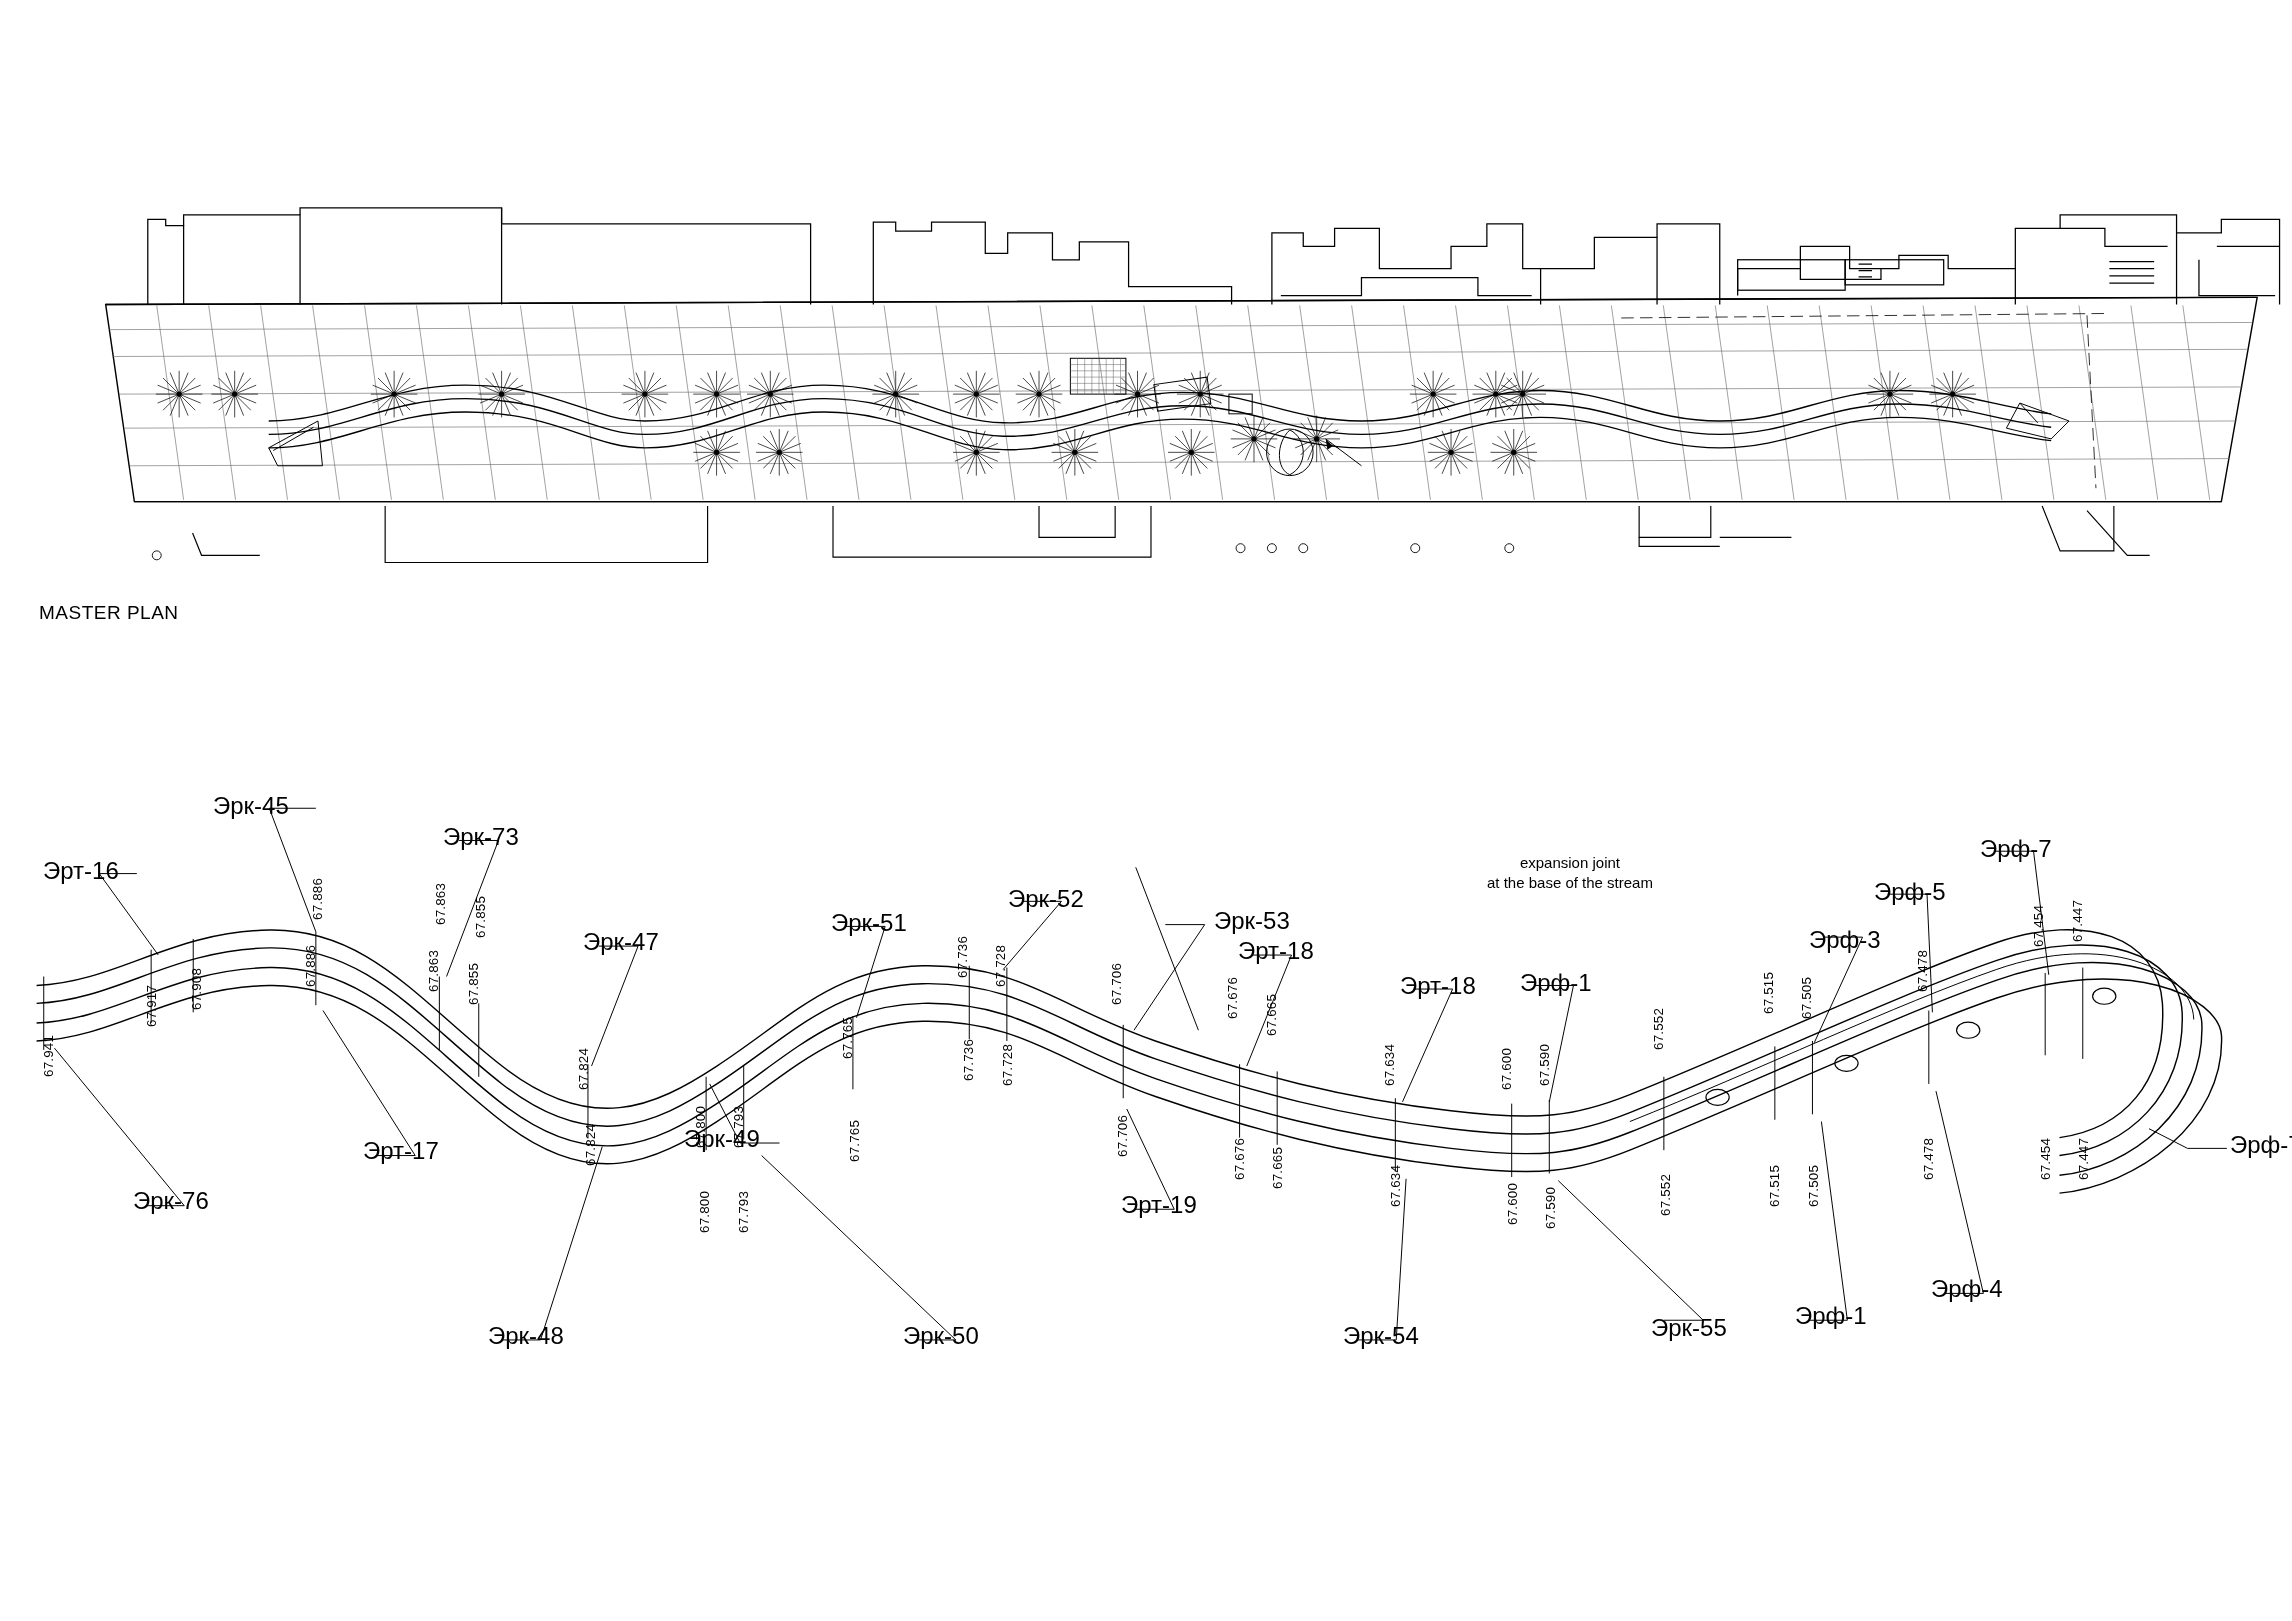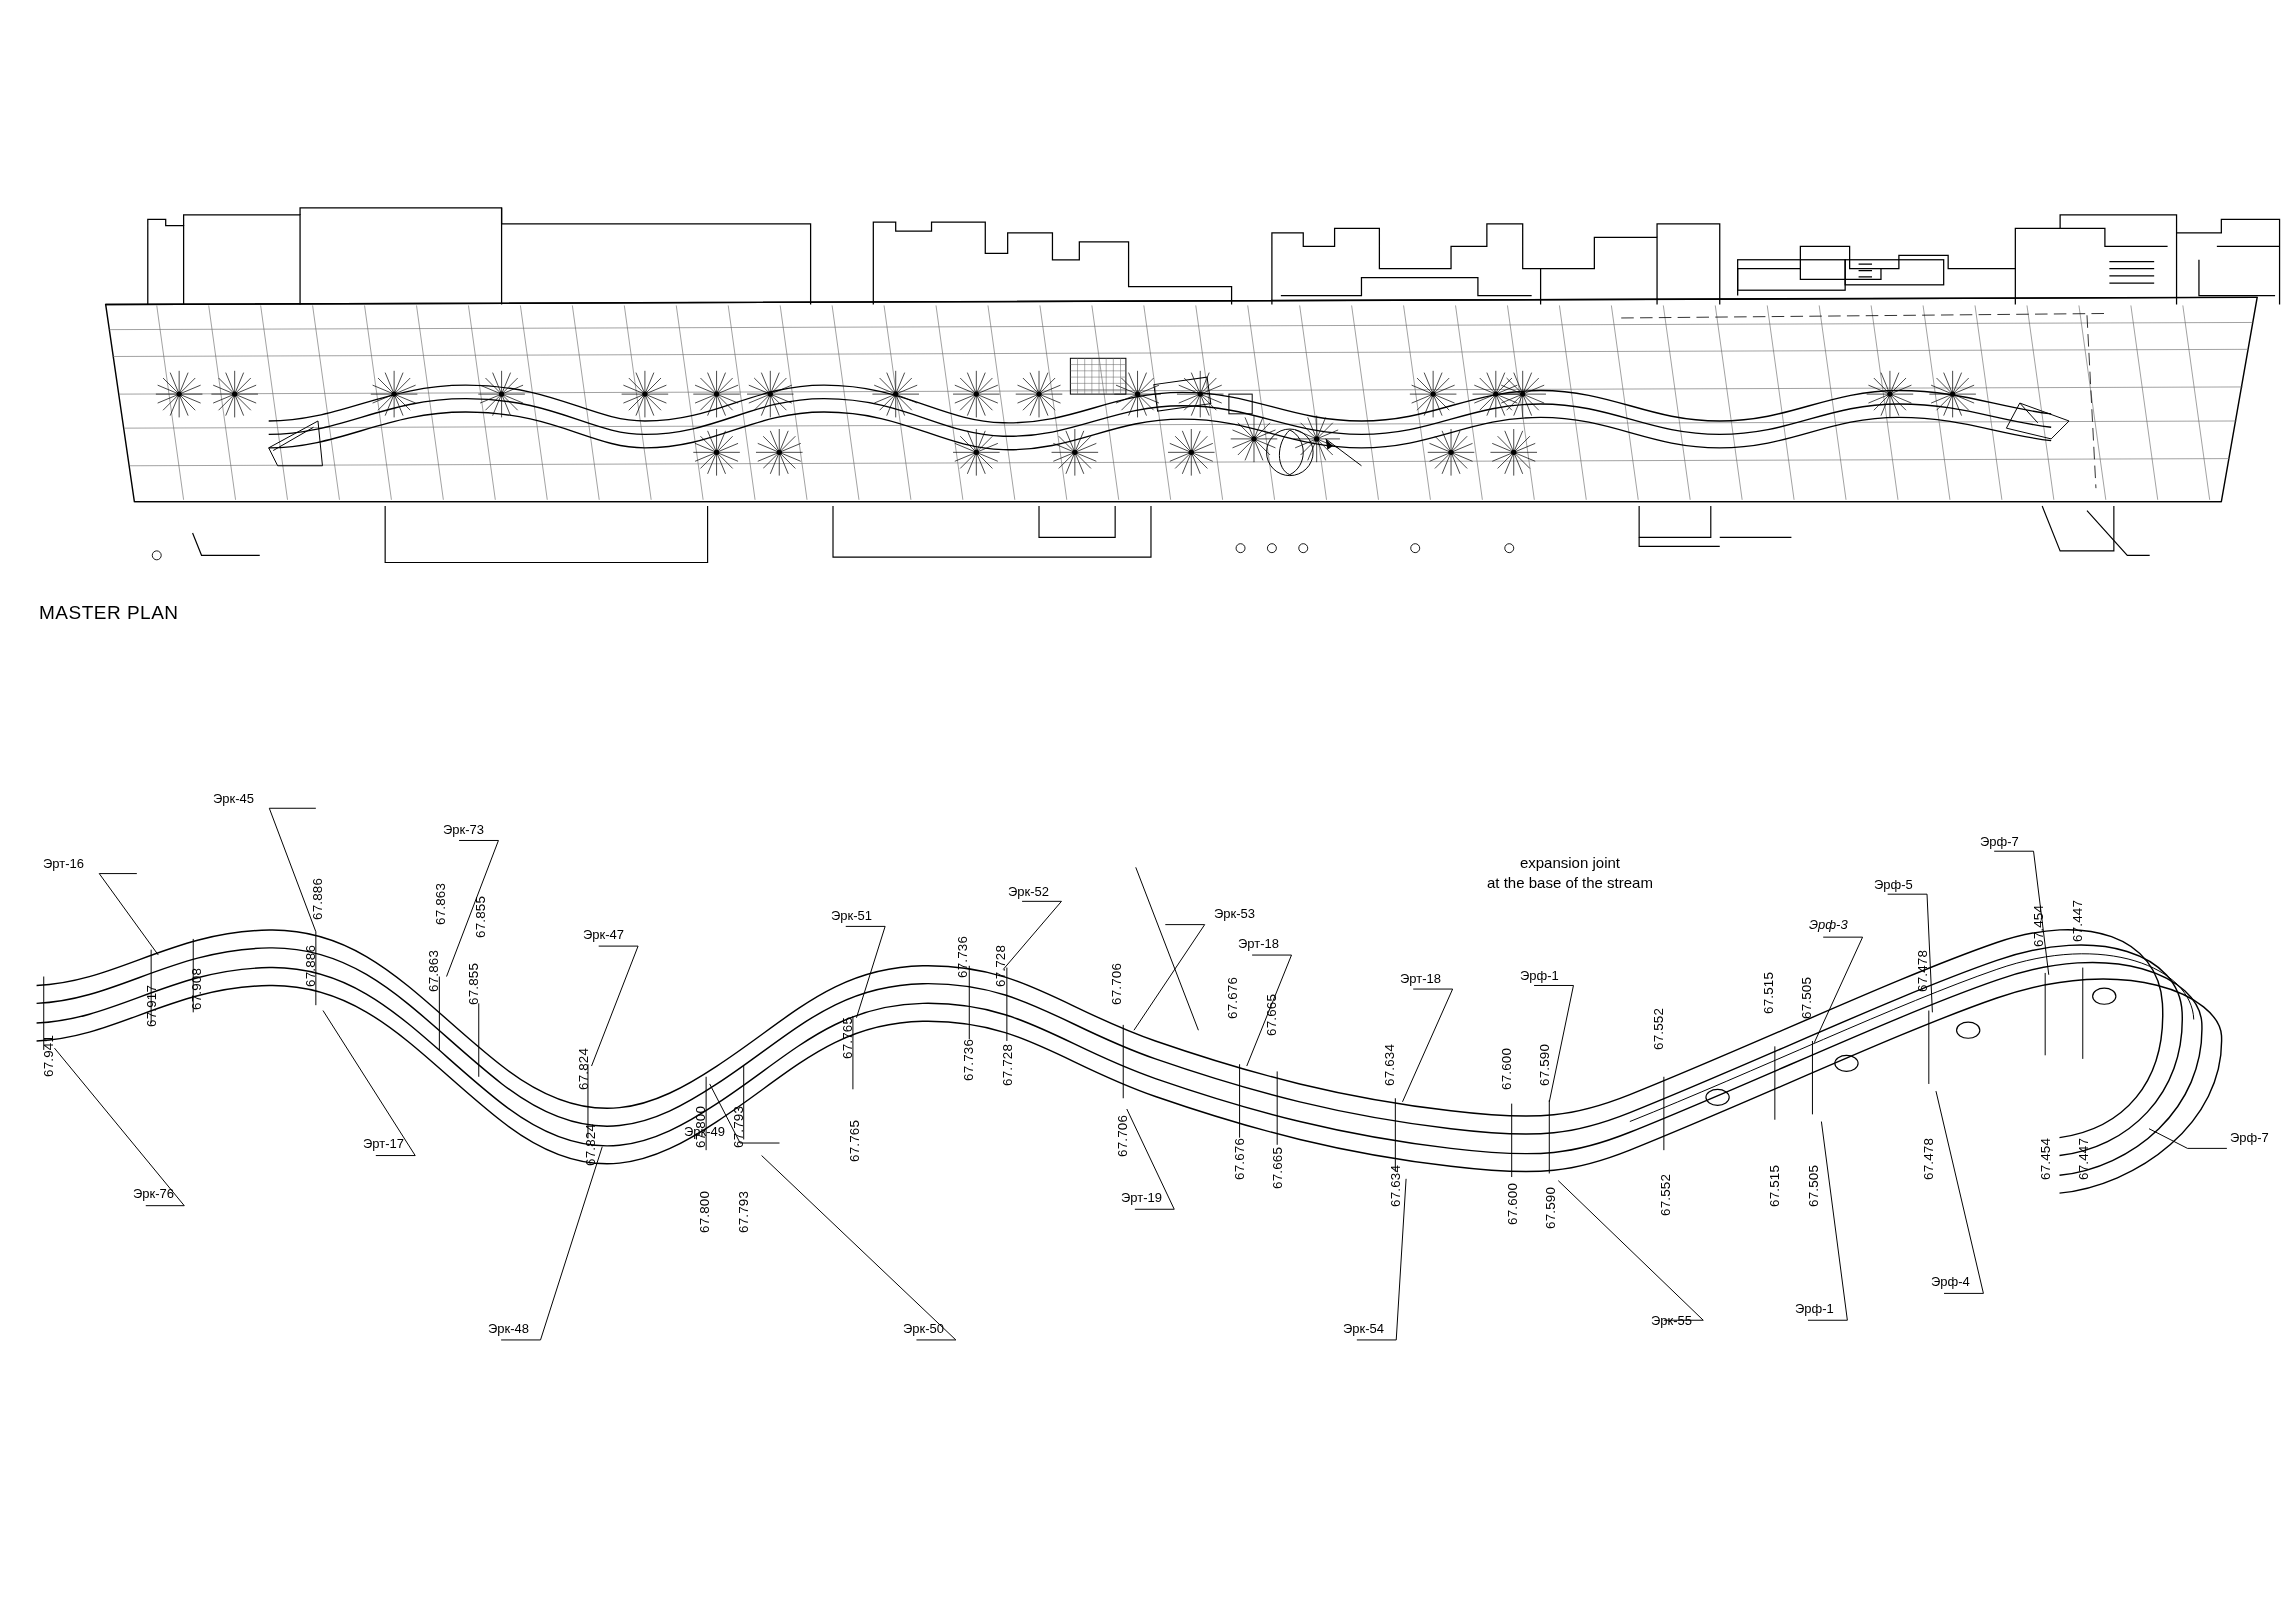--- a/index.html
+++ b/index.html
@@ -52,21 +52,21 @@
     width: 2293px;
     height: 913px;
   }
   #stream-svg {
     position: absolute;
     left: 0;
     top: 0;
   }
   .callout {
     position: absolute;
-    font-size: 13px;
+    font-size: 24px;
     color: #000;
     white-space: nowrap;
     line-height: 1.25;
   }
   .elev {
     position: absolute;
     font-size: 13.4px;
     color: #000;
     white-space: nowrap;
     transform-origin: left bottom;
@@ -516,21 +516,21 @@
     <div class="callout" style="left:213px; top:83px;">Эрк-45</div>
     <div class="callout" style="left:443px; top:114px;">Эрк-73</div>
     <div class="callout" style="left:583px; top:219px;">Эрк-47</div>
     <div class="callout" style="left:684px; top:416px;">Эрк-49</div>
     <div class="callout" style="left:831px; top:200px;">Эрк-51</div>
     <div class="callout" style="left:1008px; top:176px;">Эрк-52</div>
     <div class="callout" style="left:1214px; top:198px;">Эрк-53</div>
     <div class="callout" style="left:1238px; top:228px;">Эрт-18</div>
     <div class="callout" style="left:1400px; top:263px;">Эрт-18</div>
     <div class="callout" style="left:1520px; top:260px;">Эрф-1</div>
-    <div class="callout" style="left:1809px; top:209px;font-style:italic;">Эрф-3</div>
+    <div class="callout" style="left:1809px; top:217px;">Эрф-3</div>
     <div class="callout" style="left:1874px; top:169px;">Эрф-5</div>
     <div class="callout" style="left:1980px; top:126px;">Эрф-7</div>
     <div class="callout" style="left:2230px; top:422px;">Эрф-7</div>
 
     <div class="callout" style="left:133px; top:478px;">Эрк-76</div>
     <div class="callout" style="left:363px; top:428px;">Эрт-17</div>
     <div class="callout" style="left:488px; top:613px;">Эрк-48</div>
     <div class="callout" style="left:903px; top:613px;">Эрк-50</div>
     <div class="callout" style="left:1121px; top:482px;">Эрт-19</div>
     <div class="callout" style="left:1343px; top:613px;">Эрк-54</div>

